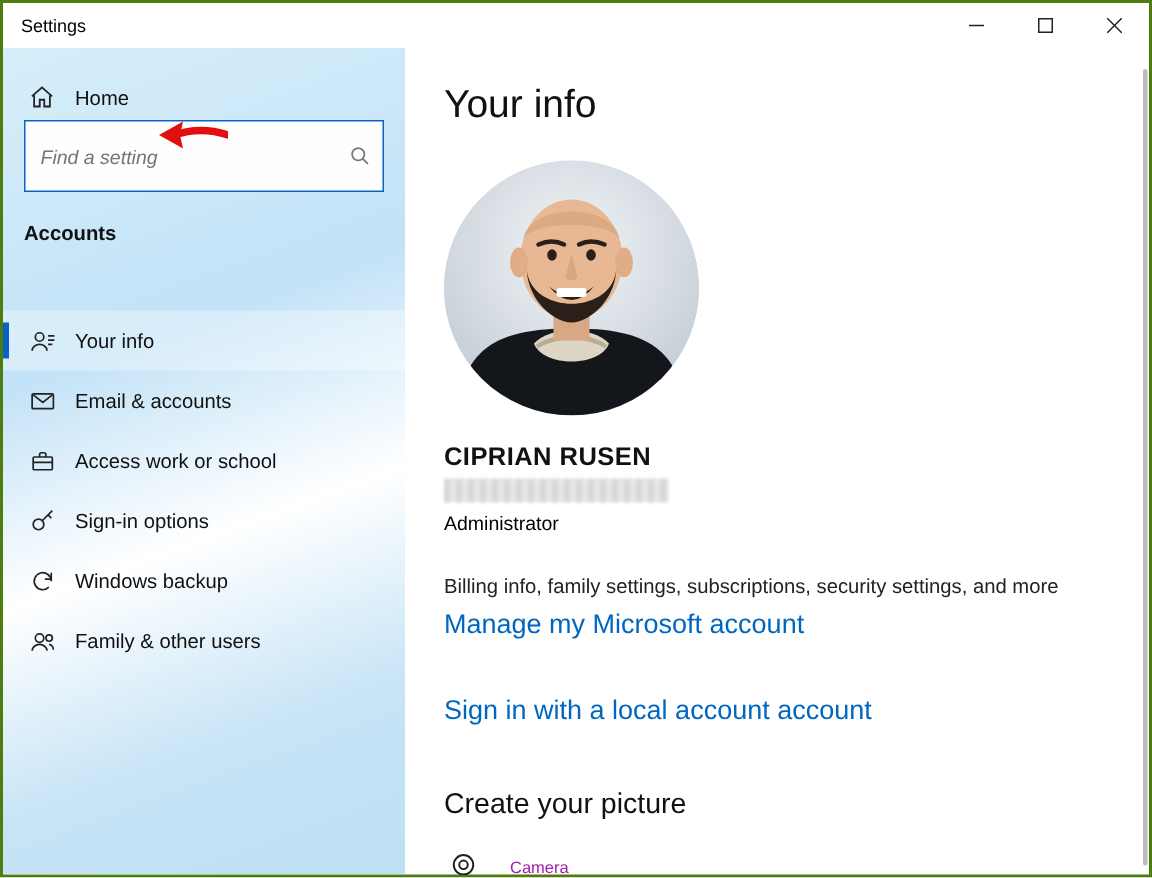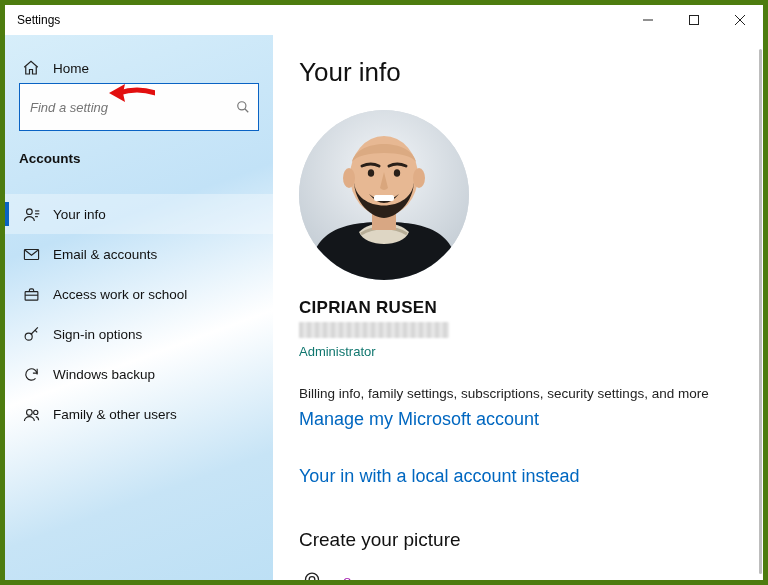--- a/index.html
+++ b/index.html
@@ -1,45 +1,45 @@
 <!DOCTYPE html>
 <html><head>
 <meta charset="utf-8">
 <style>
   html,body{margin:0;padding:0;font-family:"Segoe UI",Arial,sans-serif;font-size:13px;color:#111;}
-  .window{width:768px;height:585px;border:5px solid #4d7c0f;box-sizing:border-box;position:relative;display:flex;flex-direction:column;overflow:hidden;background:#fff;}
+  .window{width:768px;height:585px;border:2px solid #4d7c0f;box-sizing:border-box;position:relative;display:flex;flex-direction:column;overflow:hidden;background:#fff;}
   .titlebar{height:30px;display:flex;align-items:center;justify-content:space-between;padding:0 0 0 12px;}
   .titlebar .title{font-size:12px;color:#000;}
   .winbtns{display:flex;}
   .winbtn{width:46px;height:30px;display:flex;align-items:center;justify-content:center;font-size:14px;color:#222;}
   .body{flex:1;display:flex;overflow:hidden;}
   .sidebar{width:268px;height:100%;position:relative;padding:18px 14px 0 14px;box-sizing:border-box;
     background:linear-gradient(160deg,#d7eefa 0%,#c2e2f7 35%,#ffffff 58%,#c7e4f6 80%,#bde0f5 100%);}
   .home-row{display:flex;align-items:center;height:30px;cursor:pointer;}
   .home-row .icon{width:24px;display:flex;justify-content:center;margin-right:10px;}
   .home-row .label{font-size:13.5px;color:#111;}
   .arrow{position:absolute;left:104px;top:46px;}
   .search{height:48px;border:1px solid #0a63c4;background:#fefefe;display:flex;align-items:center;padding:0 8px;box-sizing:border-box;margin-bottom:20px;}
   .search input{border:none;outline:none;flex:1;font-size:13px;font-style:italic;color:#777;background:transparent;}
   .search .sicon{color:#777;font-size:14px;}
-  .cat-title{font-weight:600;font-size:13.5px;color:#111;margin-bottom:28px;}
+  .cat-title{font-weight:600;font-size:13.5px;color:#111;margin-bottom:44px;}
   .nav{list-style:none;margin:0;padding:0;}
   .nav li{display:flex;align-items:center;height:40px;margin:0 -14px;padding:0 14px;cursor:pointer;position:relative;}
   .nav li .icon{width:24px;display:flex;justify-content:center;margin-right:10px;}
   .nav li .lbl{font-size:13.5px;color:#111;}
   .nav li.active::before{content:"";position:absolute;left:0;top:8px;bottom:8px;width:4px;background:#0a63c4;}
   .nav li.active{background:rgba(255,255,255,0.35);}
   .content{flex:1;height:100%;overflow-y:auto;position:relative;}
   .content-inner{padding:22px 0 40px 26px;max-width:440px;}
   .h1{font-size:26px;font-weight:500;color:#111;margin:0 0 22px 0;}
   .avatar{width:170px;height:170px;border-radius:50%;overflow:hidden;background:#d8dde2;display:block;}
   .name{font-size:17px;font-weight:700;letter-spacing:0.3px;margin-top:18px;color:#111;}
   .blur{width:150px;height:16px;margin-top:4px;border-radius:1px;
     background:repeating-linear-gradient(90deg,#d7d7d7 0 4px,#e6e6e6 4px 8px);filter:blur(1px);}
-  .role{font-size:13px;color:#0f766e;margin-top:6px;}
+  .role{font-size:13px;color:#000000;margin-top:6px;}
   .desc{font-size:13.5px;color:#222;margin-top:26px;line-height:1.3;}
   .link{font-size:18px;color:#0067c0;margin-top:6px;display:inline-block;cursor:pointer;}
   .link2{margin-top:36px;}
   .h2{font-size:19px;font-weight:500;color:#111;margin:42px 0 18px 0;}
   .cam-row{display:flex;align-items:center;gap:18px;}
   .cam-row .lbl{font-size:11px;color:#a21caf;}
   .scrollhint{position:absolute;right:1px;top:14px;bottom:6px;width:3px;background:#bdbdbd;border-radius:2px;}
   svg{display:block;}
 </style>
 </head>
@@ -213,21 +213,21 @@
           </svg>
         </div>
 
         <div class="name">CIPRIAN RUSEN</div>
         <div class="blur"></div>
         <div class="role">Administrator</div>
 
         <div class="desc">Billing info, family settings, subscriptions, security settings, and more</div>
         <a class="link">Manage my Microsoft account</a>
 
-        <div><a class="link link2">Your in with a local account instead</a></div>
+        <div><a class="link link2">Sign in with a local account account</a></div>
 
         <div class="h2">Create your picture</div>
 
         <div class="cam-row">
           <span>
             <svg width="26" height="26" viewBox="0 0 32 32" fill="none" stroke="#222" stroke-width="1.6">
               <circle cx="16" cy="13" r="8"></circle>
                 <circle cx="16" cy="13" r="3.5"></circle>
               <path d="M8 27 h16 M12 23 q4 5 8 0"></path>
             </svg>

